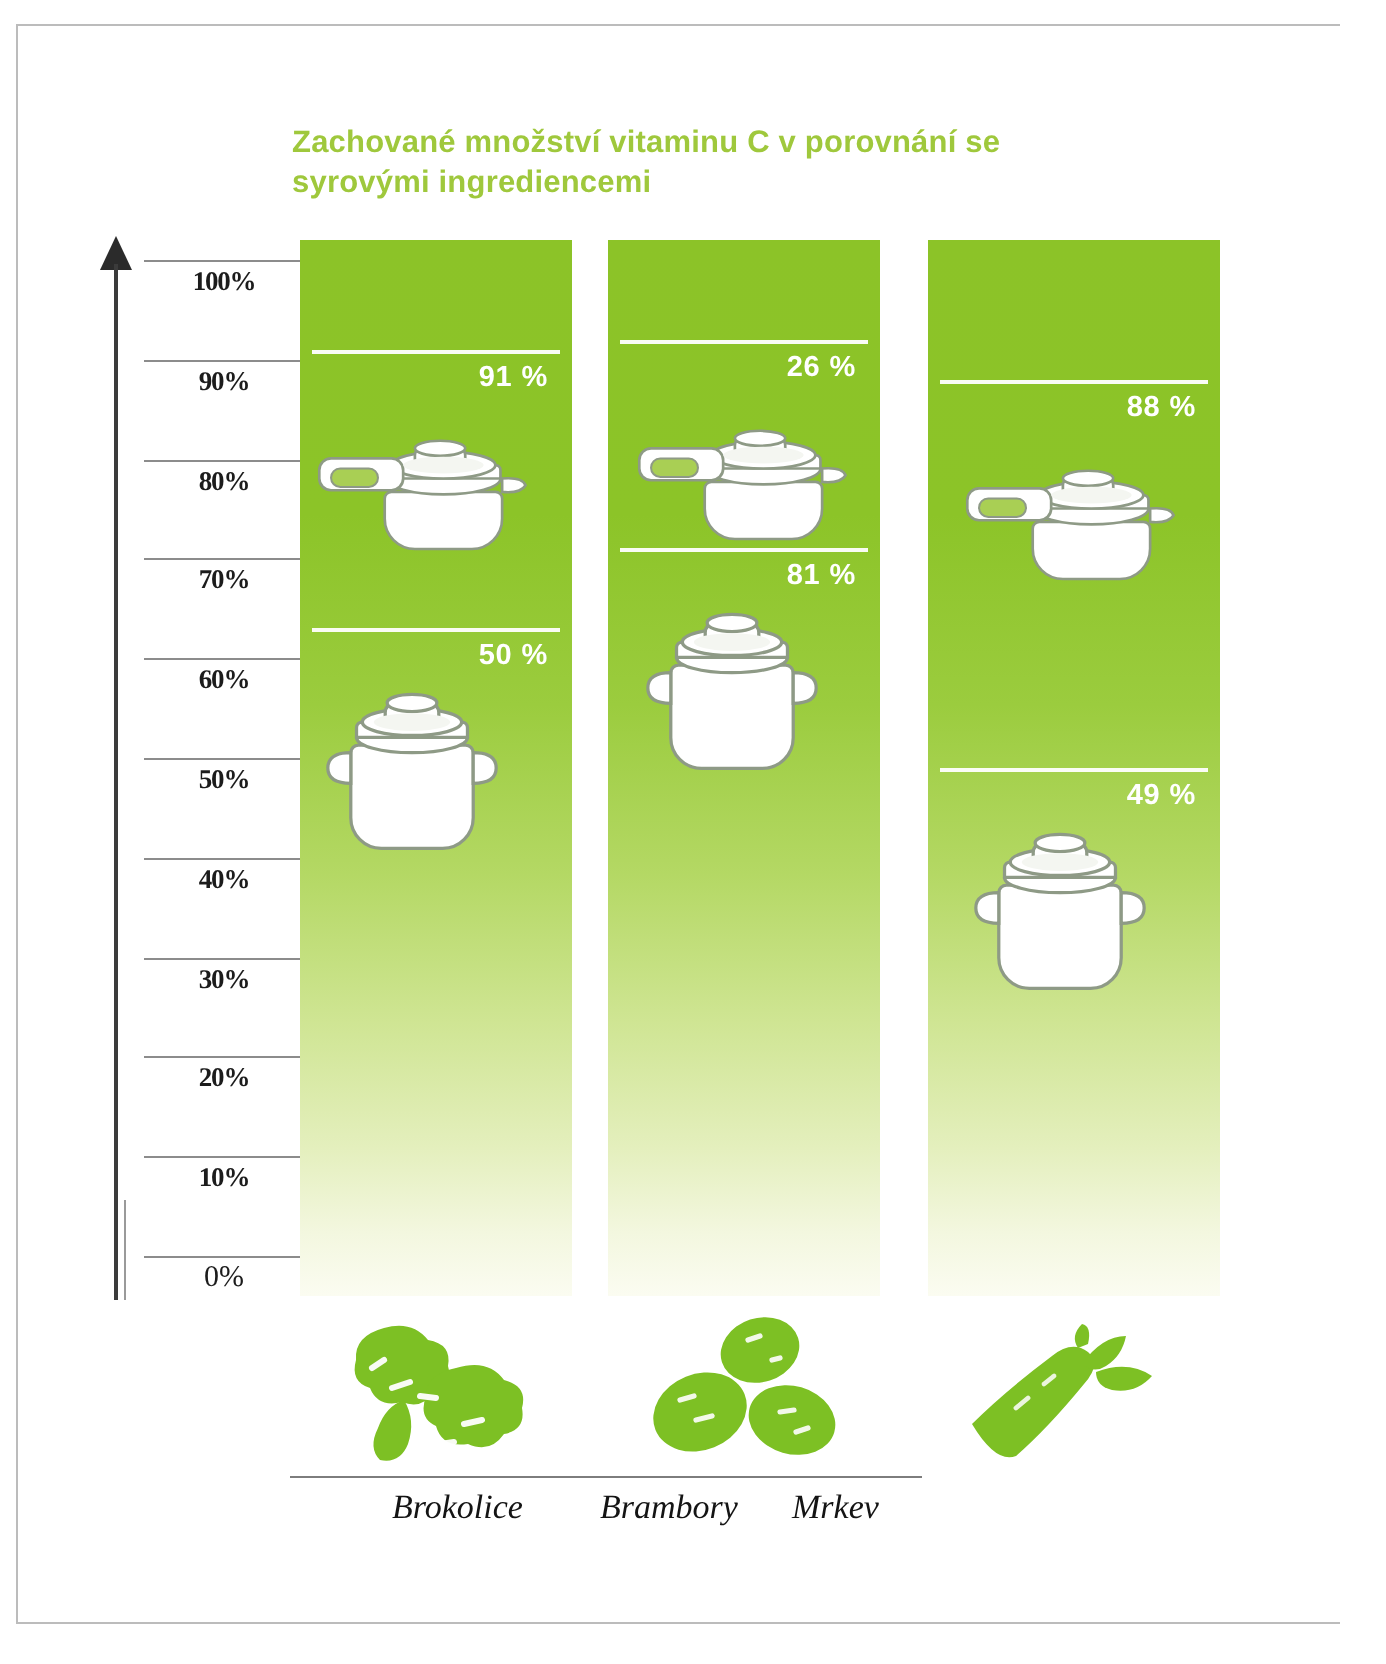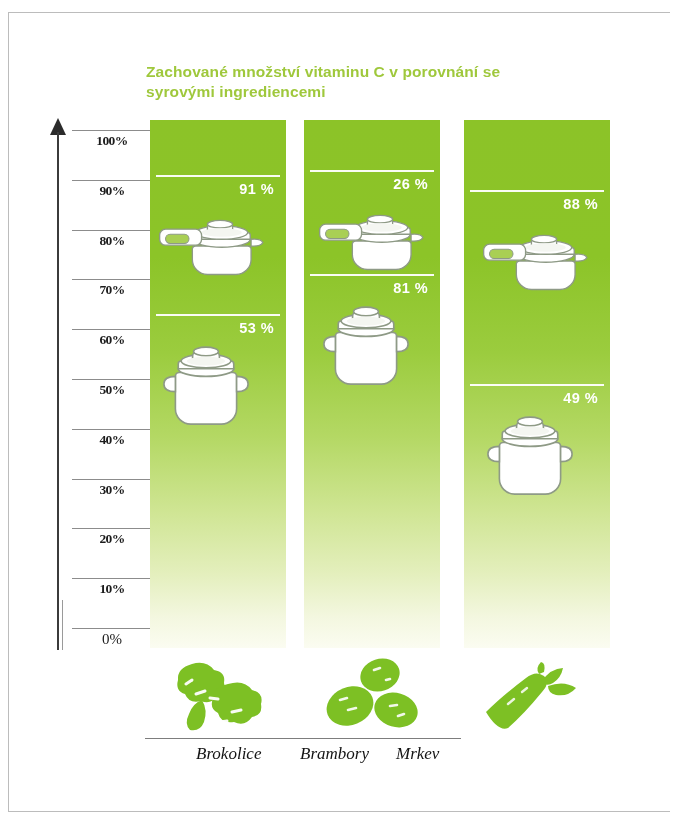--- a/index.html
+++ b/index.html
@@ -265,21 +265,21 @@
       <ellipse cx="83" cy="40" rx="31" ry="8"></ellipse>
       <path d="M70 30 h22 a4 4 0 0 1 4 4 v6 h-30 v-6 a4 4 0 0 1 4 -4 z"></path>
       <ellipse cx="81" cy="30" rx="15" ry="4.5"></ellipse>
       <path d="M118 48 q12 -1 14 4 q-3 5 -14 4 z"></path>
       <path d="M16 36 h36 a7 7 0 0 1 7 7 v5 a7 7 0 0 1 -7 7 h-36 a7 7 0 0 1 -7 -7 v-5 a7 7 0 0 1 7 -7 z"></path>
     </g>
     <rect x="16" y="42" width="28" height="11" rx="5.5" fill="#a9cf54" stroke="#8e9a86" stroke-width="1.2"></rect>
     <ellipse cx="83" cy="40" rx="24" ry="5" fill="#f4f6f1" stroke="none"></ellipse>
   </svg></div>
         <div class="marker" style="left: 156px; top: 314px; width: 124px;"></div>
-        <div class="value-label" style="left: 150px; width: 124px; top: 320px;">53 %</div>
+        <div class="value-label" style="left: 150px; width: 124px; top: 320px;">50 %</div>
         <div class="cookware" style="left: 158px; top: 340px;"><svg width="96" height="88" viewBox="0 0 100 92">
     <g stroke="#8e9a86" stroke-width="1.7" fill="#ffffff">
       <path d="M22 34 h56 a4 4 0 0 1 4 4 v34 a16 16 0 0 1 -16 16 h-32 a16 16 0 0 1 -16 -16 v-34 a4 4 0 0 1 4 -4 z"></path>
       <path d="M18 38 q-12 0 -12 8 q0 8 12 8 z"></path>
       <path d="M82 38 q12 0 12 8 q0 8 -12 8 z"></path>
       <ellipse cx="50" cy="30" rx="29" ry="8"></ellipse>
       <path d="M21 27 h58" stroke-width="1.2" fill="none"></path>
       <path d="M24 22 h52 a3 3 0 0 1 3 3 v5 h-58 v-5 a3 3 0 0 1 3 -3 z"></path>
       <ellipse cx="50" cy="22" rx="26" ry="7"></ellipse>
       <path d="M41 12 h18 a5 5 0 0 1 5 5 v5 h-28 v-5 a5 5 0 0 1 5 -5 z"></path>

